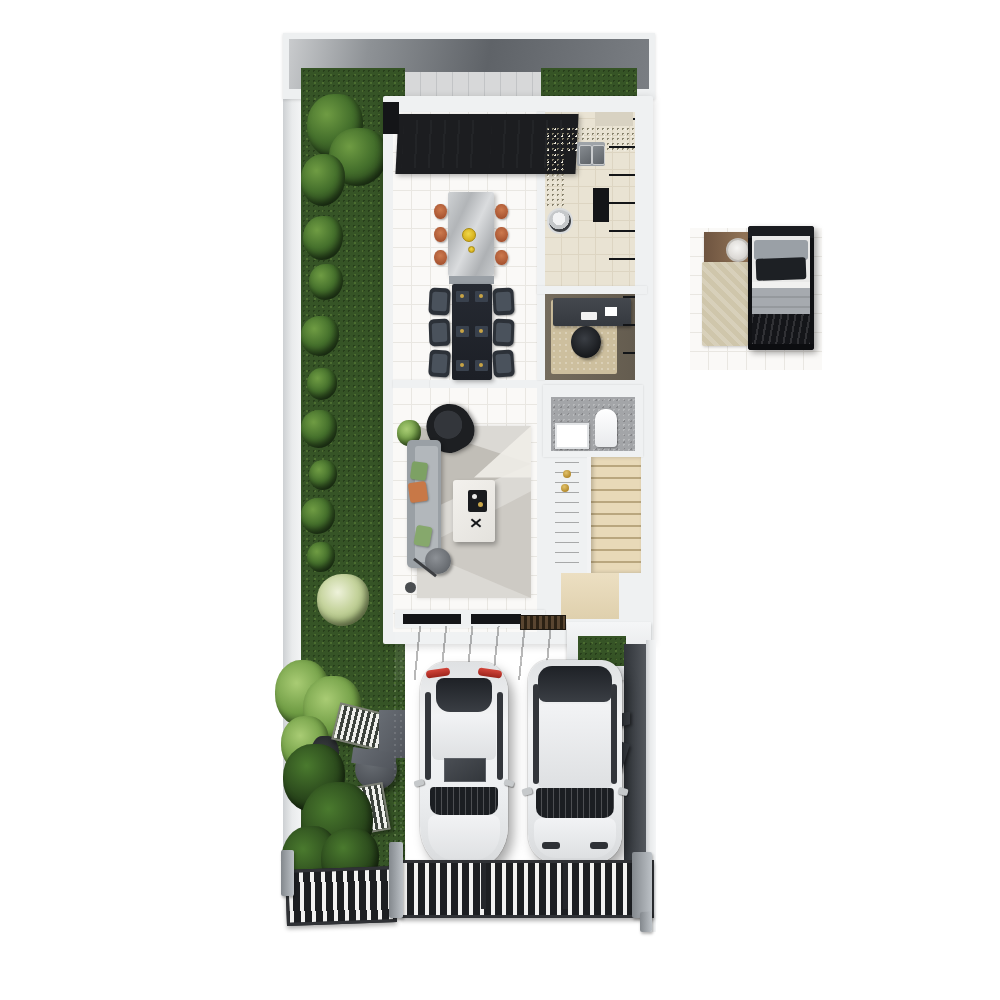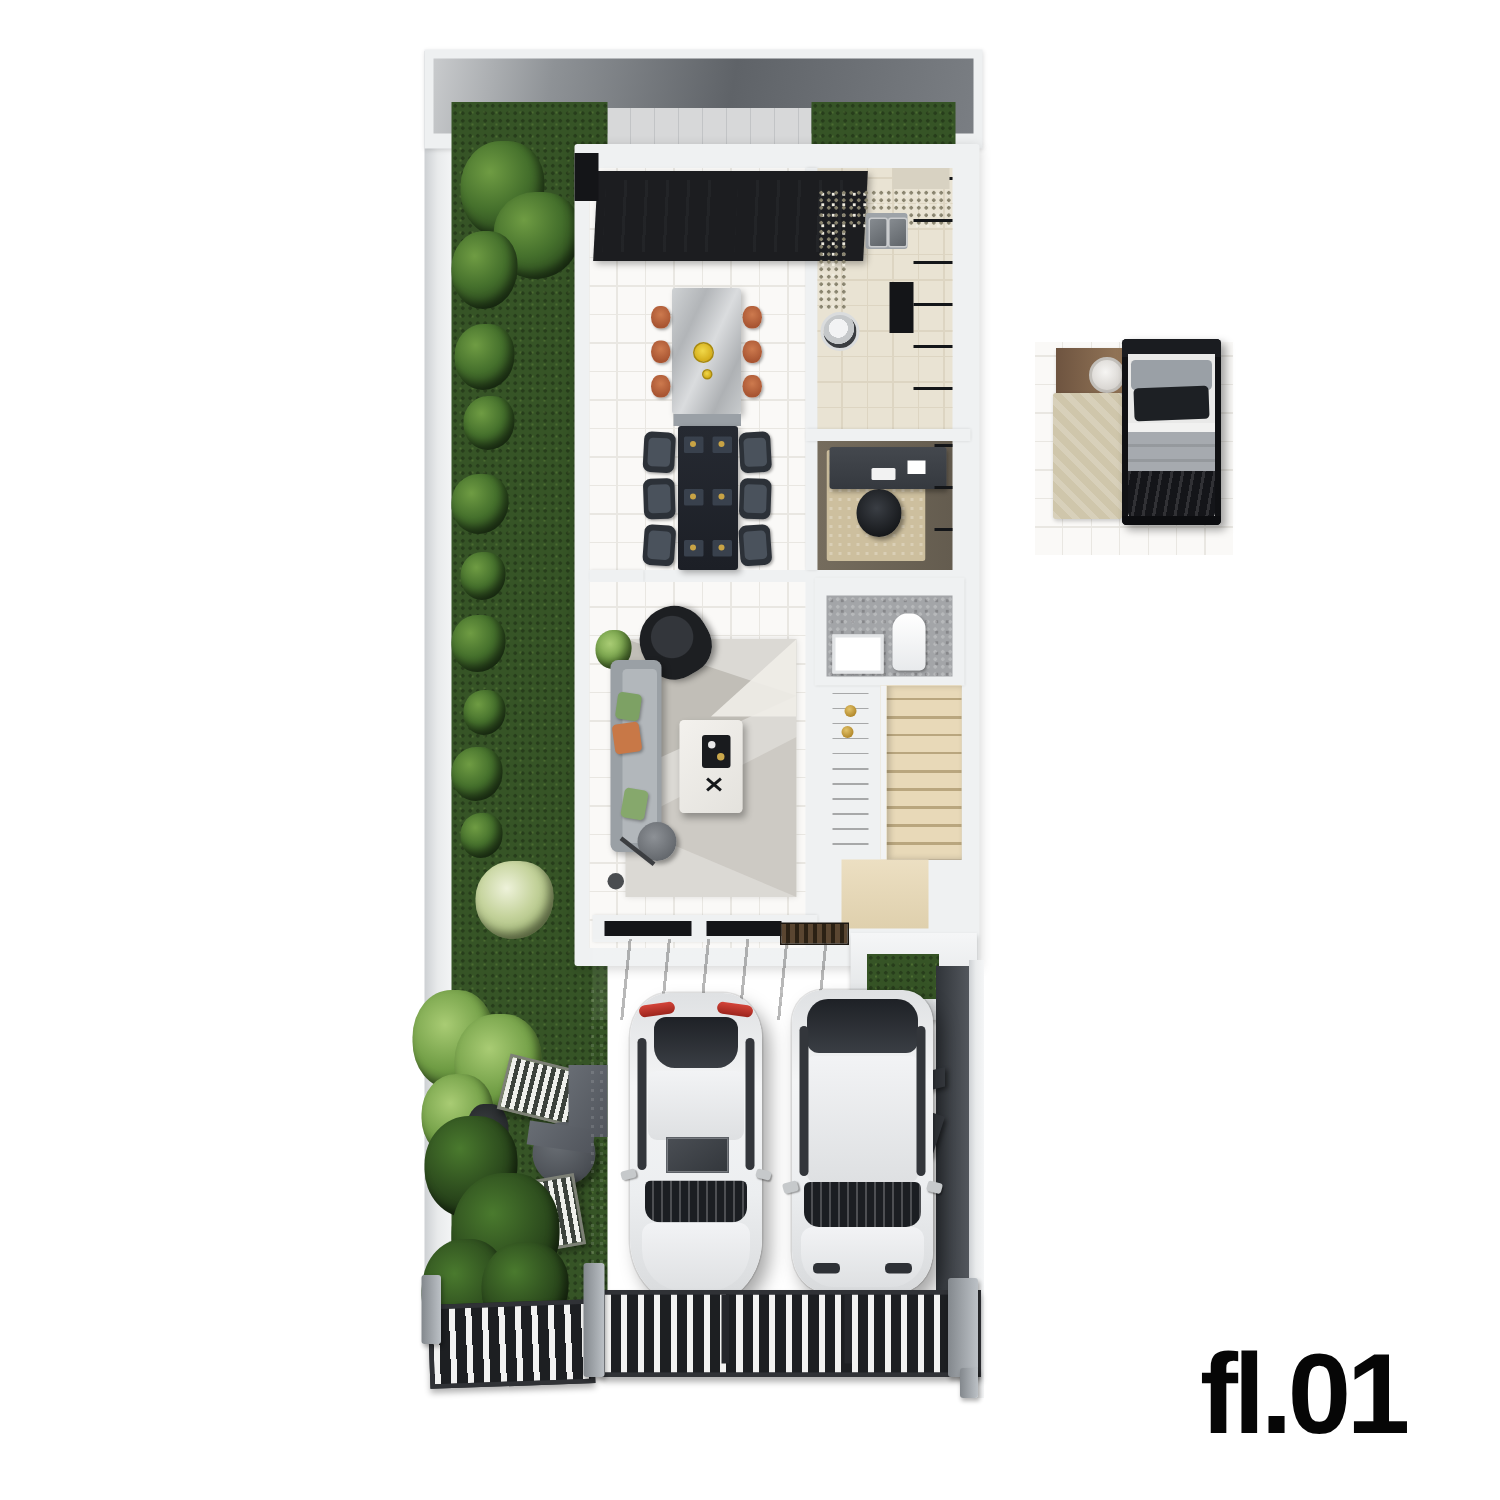--- a/index.html
+++ b/index.html
@@ -332,15 +332,14 @@
       <div class="abs" style="left:4px;top:10px;width:58px;height:110px;background:#e9e9e8;"></div>
       <div class="abs" style="left:6px;top:14px;width:54px;height:20px;background:#9aa0a6;border-radius:3px;"></div>
       <div class="abs" style="left:8px;top:32px;width:50px;height:22px;background:#1d2024;border-radius:3px;transform:rotate(-2deg);"></div>
       <div class="abs" style="left:4px;top:56px;width:58px;height:8px;background:#f1f1f0;"></div>
       <div class="abs blanket" style="left:4px;top:62px;width:58px;height:28px;"></div>
       <div class="abs duvet" style="left:4px;top:88px;width:58px;height:32px;"></div>
       <div class="abs" style="left:0;top:118px;width:66px;height:6px;background:#0c0d10;border-radius:0 0 3px 3px;"></div>
     </div>
   </div>
 
-  <div class="abs floor-label" style="left:800px;top:886px;width:196px;height:86px;">fl.01</div>
 
 </div>
 
 </body></html>

